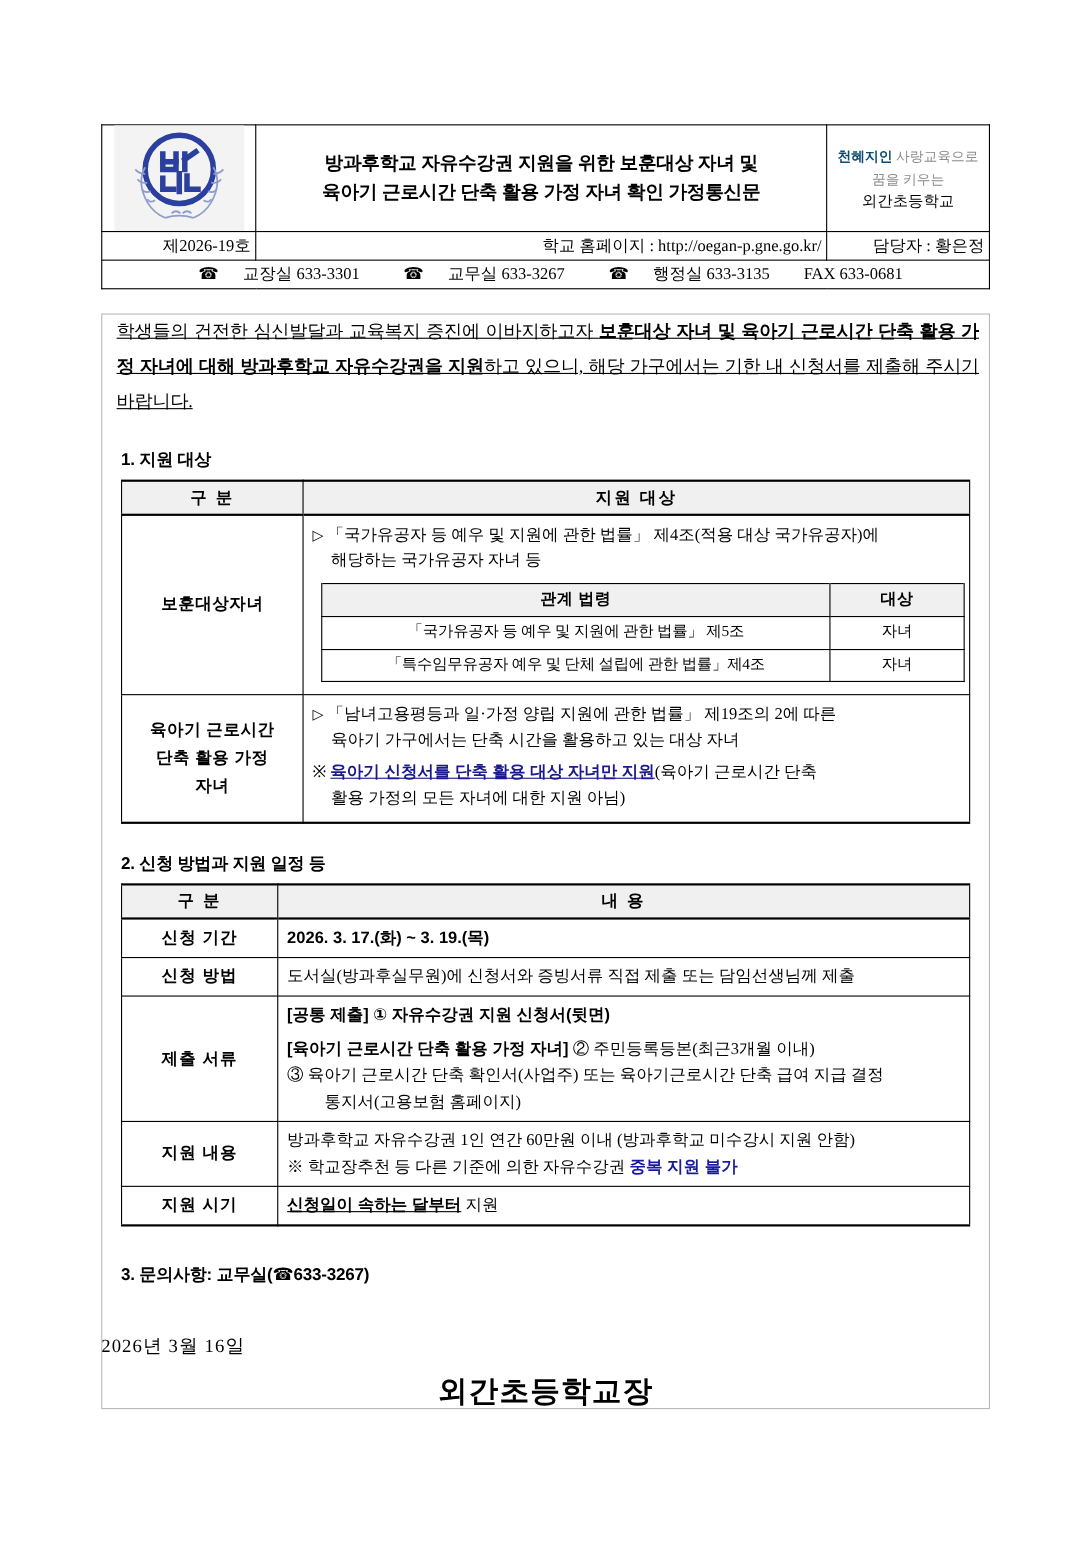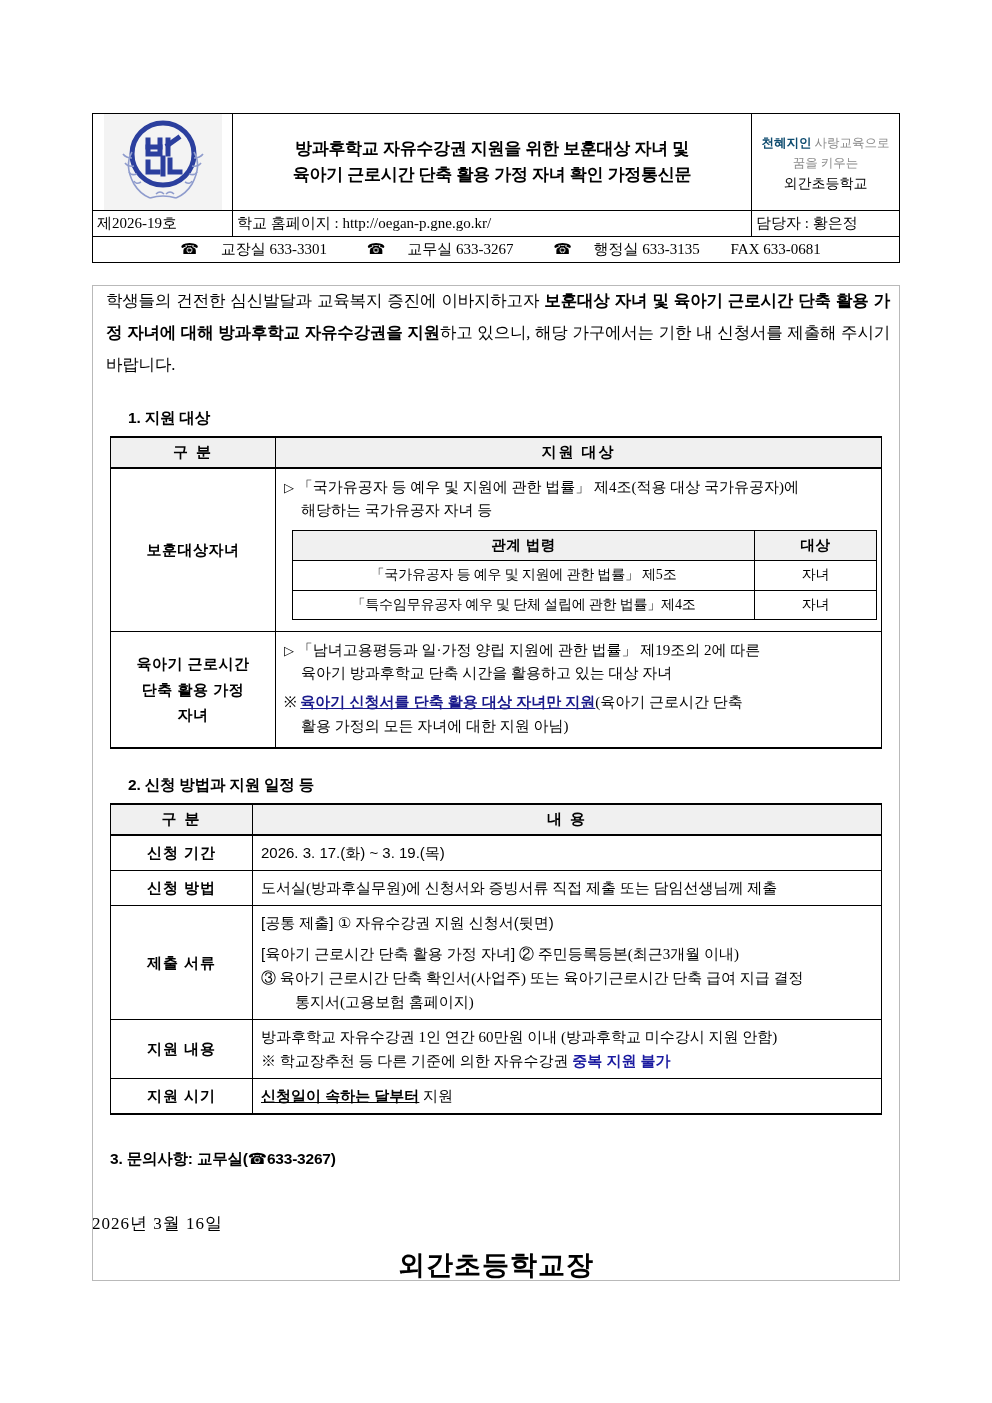--- a/index.html
+++ b/index.html
@@ -67,21 +67,21 @@
   .slogan-light {
     font-size: 12.5px;
     color: #8a8a8a;
   }
   .slogan-school {
     font-size: 14px;
     color: #000;
   }
 
   .lh-row2 td {
-    text-align: left;
+    text-align: right;
     font-size: 15px;
     padding: 3px 4px;
     white-space: nowrap;
   }
   .lh-issue { width: 140px; }
   .lh-homepage { }
   .lh-manager { width: 148px; }
 
   .lh-row3 td {
     text-align: center;
@@ -102,29 +102,30 @@
   .logo-wrap svg { display: block; }
 
   
   .intro {
     margin-top: 22px;
     padding: 0 10px 0 14px;
     font-size: 16.5px;
     line-height: 1.95;
     text-align: justify;
     letter-spacing: -0.2px;
+    text-decoration: underline;
   }
   .intro b { font-weight: bold; }
 
   
   .sec-head {
     font-family: "Liberation Sans", "DejaVu Sans", sans-serif;
     font-weight: bold;
     font-size: 15.5px;
-    margin: 26px 0 7px 36px;
+    margin: 26px 0 7px 18px;
     letter-spacing: -0.2px;
   }
 
   
   .doctable {
     border-collapse: collapse;
     table-layout: fixed;
     margin-left: 18px;
     width: 772px;
     border-top: 2.5px solid #000;
@@ -213,21 +214,21 @@
     color: #1a1a8c;
     text-decoration: underline;
   }
 
   
   #table2 col.c1 { width: 142px; }
   #table2 td.body { padding: 5px 8px; }
   #table2 td.lbl { letter-spacing: 1px; }
   .b-bold {
     font-family: "Liberation Sans", "DejaVu Sans", sans-serif;
-    font-weight: normal;
+    font-weight: bold;
   }
   .blue-bold {
     font-family: "Liberation Sans", "DejaVu Sans", sans-serif;
     font-weight: bold;
     color: #1a1aa0;
   }
   .u-bold {
     font-family: "Liberation Sans", "DejaVu Sans", sans-serif;
     font-weight: bold;
     text-decoration: underline;
@@ -397,21 +398,21 @@
         <td class="lbl">
           <div>육아기 근로시간</div>
           <div>단축 활용 가정</div>
           <div>자녀</div>
         </td>
         <td class="body">
           <div class="bullet-line">
             <span class="tri">▷</span>
             <span>「남녀고용평등과 일·가정 양립 지원에 관한 법률」 제19조의 2에 따른</span>
           </div>
-          <div class="sub-indent">육아기 방과후학교 단축 시간을 활용하고 있는 대상 자녀</div>
+          <div class="sub-indent">육아기 가구에서는 단축 시간을 활용하고 있는 대상 자녀</div>
           <div class="note-line">
             <span>※</span>
             <span class="hl-underline">육아기 신청서를 단축 활용 대상 자녀만 지원</span><span>(육아기 근로시간 단축</span>
           </div>
           <div class="sub-indent">활용 가정의 모든 자녀에 대한 지원 아님)</div>
         </td>
       </tr>
     </tbody>
   </table>
 

